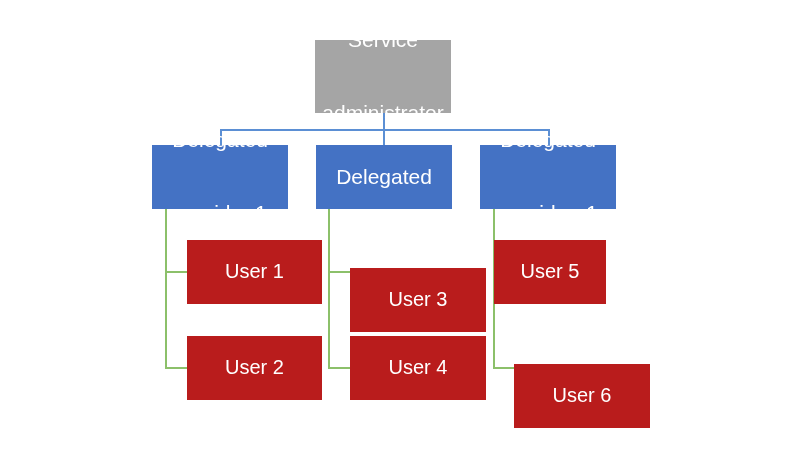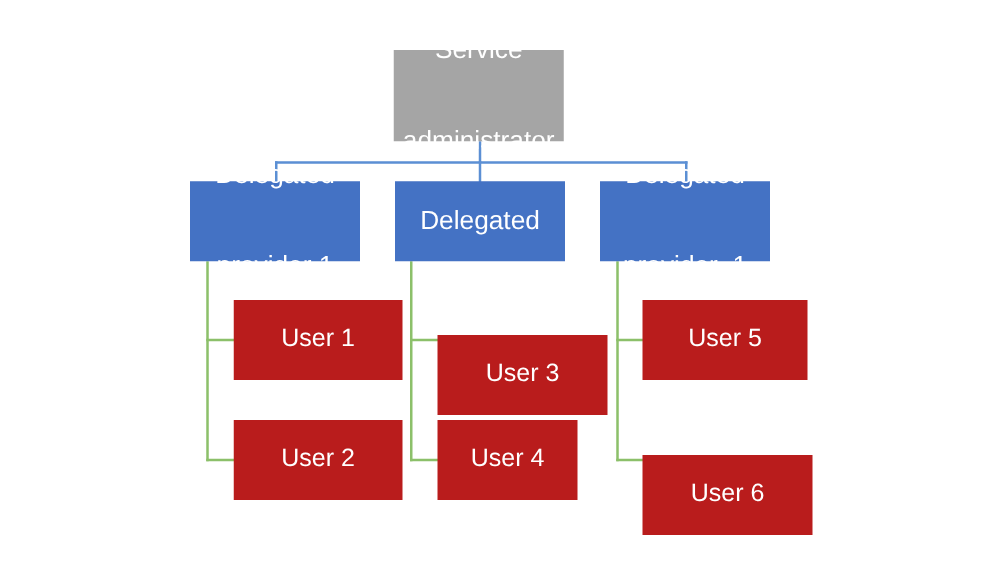--- a/index.html
+++ b/index.html
@@ -93,18 +93,18 @@
     <div>
       <div>Delegated</div>
       <div>provider  1</div>
     </div>
   </div>
 
   <div class="node node-user" style="left:187px; top:240px; width:135px; height:64px;">User 1</div>
   <div class="node node-user" style="left:187px; top:336px; width:135px; height:64px;">User 2</div>
 
   <div class="node node-user" style="left:350px; top:240px; width:136px; height:64px;margin-top:28px;">User 3</div>
-  <div class="node node-user" style="left:350px; top:336px; width:112px; height:64px;">User 4</div>
+  <div class="node node-user" style="left:350px; top:336px; width:136px; height:64px;">User 4</div>
 
-  <div class="node node-user" style="left:514px; top:240px; width:132px; height:64px;">User 5</div>
+  <div class="node node-user" style="left:494px; top:240px; width:112px; height:64px;">User 5</div>
   <div class="node node-user" style="left:514px; top:336px; width:136px; height:64px;margin-top:28px;">User 6</div>
 
 </div>
 
 </body></html>

